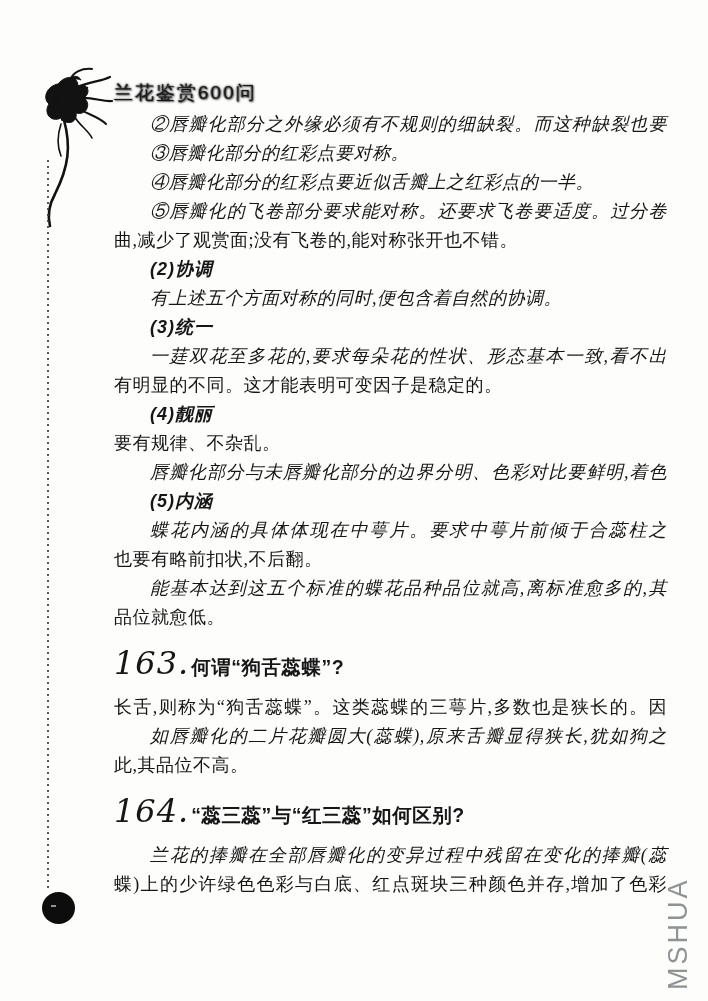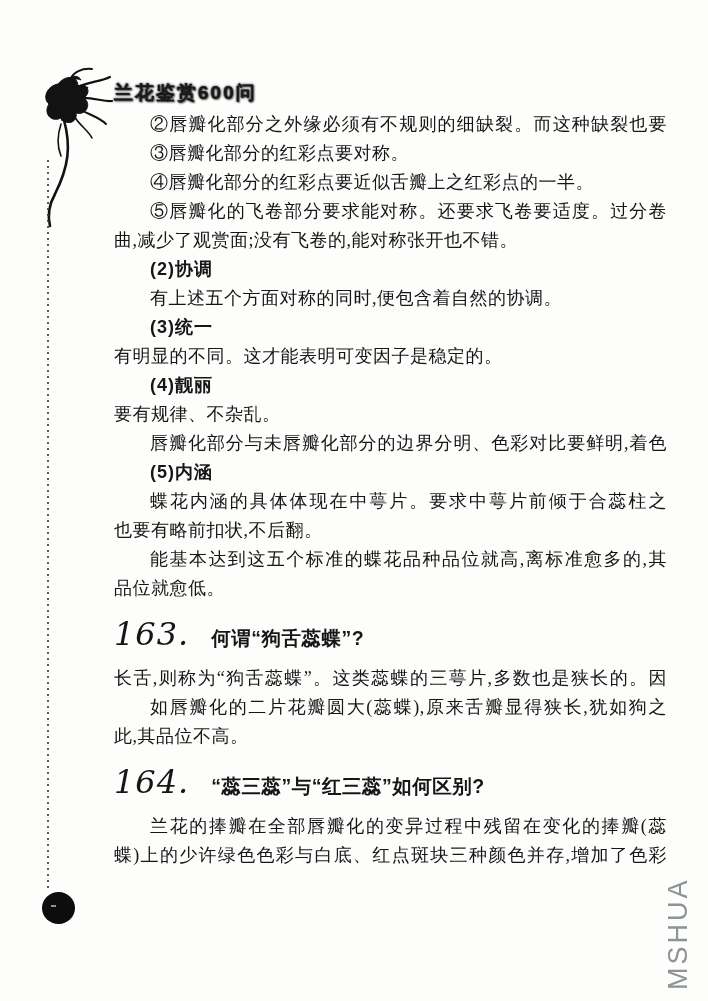--- a/index.html
+++ b/index.html
@@ -22,21 +22,21 @@
     width: 74px;
     height: 172px;
   }
 
   
   .book-header {
     position: absolute;
     left: 114px;
     top: 80px;
     font-family: "Liberation Sans", sans-serif;
-    font-weight: bold;
+    font-weight: normal;
     font-size: 19px;
     letter-spacing: 2px;
     color: #181818;
     text-shadow: 0 0 2.5px rgba(25,25,25,0.95), 1px 1px 1.5px rgba(30,30,30,0.55), -1px 0 1px rgba(40,40,40,0.4);
   }
 
   
   .margin-dots {
     position: absolute;
     left: 47px;
@@ -79,32 +79,32 @@
     line-height: 29px;
     height: 29px;
     letter-spacing: 0.5px;
     white-space: nowrap;
   }
   .line.just {
     white-space: normal;
     text-align: justify;
     text-align-last: justify;
   }
-  .line.ind { text-indent: 36px; }
+  .line.ind { text-indent: 36px; font-style: italic; }
   .line.subhead {
     font-family: "Liberation Sans", sans-serif;
     font-weight: bold;
     letter-spacing: 1px;
   }
 
   
   .qheading {
     display: flex;
     align-items: baseline;
-    gap: 22px;
+    gap: 2px;
     margin-top: 11px;
     height: 46px;
   }
   .qnum {
     font-family: "DejaVu Serif", serif;
     font-style: italic;
     font-size: 32px;
     line-height: 40px;
     font-weight: 500;
     letter-spacing: 1px;
@@ -164,20 +164,21 @@
   <div class="content">
 
     <div class="line ind just">②唇瓣化部分之外缘必须有不规则的细缺裂。而这种缺裂也要</div>
     <div class="line ind">③唇瓣化部分的红彩点要对称。</div>
     <div class="line ind">④唇瓣化部分的红彩点要近似舌瓣上之红彩点的一半。</div>
     <div class="line ind just">⑤唇瓣化的飞卷部分要求能对称。还要求飞卷要适度。过分卷</div>
     <div class="line">曲,减少了观赏面;没有飞卷的,能对称张开也不错。</div>
     <div class="line ind subhead">(2)协调</div>
     <div class="line ind">有上述五个方面对称的同时,便包含着自然的协调。</div>
     <div class="line ind subhead">(3)统一</div>
+    <div class="line ind just">一莛双花至多花的,要求每朵花的性状、形态基本一致,看不出</div>
     <div class="line">有明显的不同。这才能表明可变因子是稳定的。</div>
     <div class="line ind subhead">(4)靓丽</div>
     <div class="line">要有规律、不杂乱。</div>
     <div class="line ind just">唇瓣化部分与未唇瓣化部分的边界分明、色彩对比要鲜明,着色</div>
     <div class="line ind subhead">(5)内涵</div>
     <div class="line ind just">蝶花内涵的具体体现在中萼片。要求中萼片前倾于合蕊柱之</div>
     <div class="line">也要有略前扣状,不后翻。</div>
     <div class="line ind just">能基本达到这五个标准的蝶花品种品位就高,离标准愈多的,其</div>
     <div class="line">品位就愈低。</div>
 

